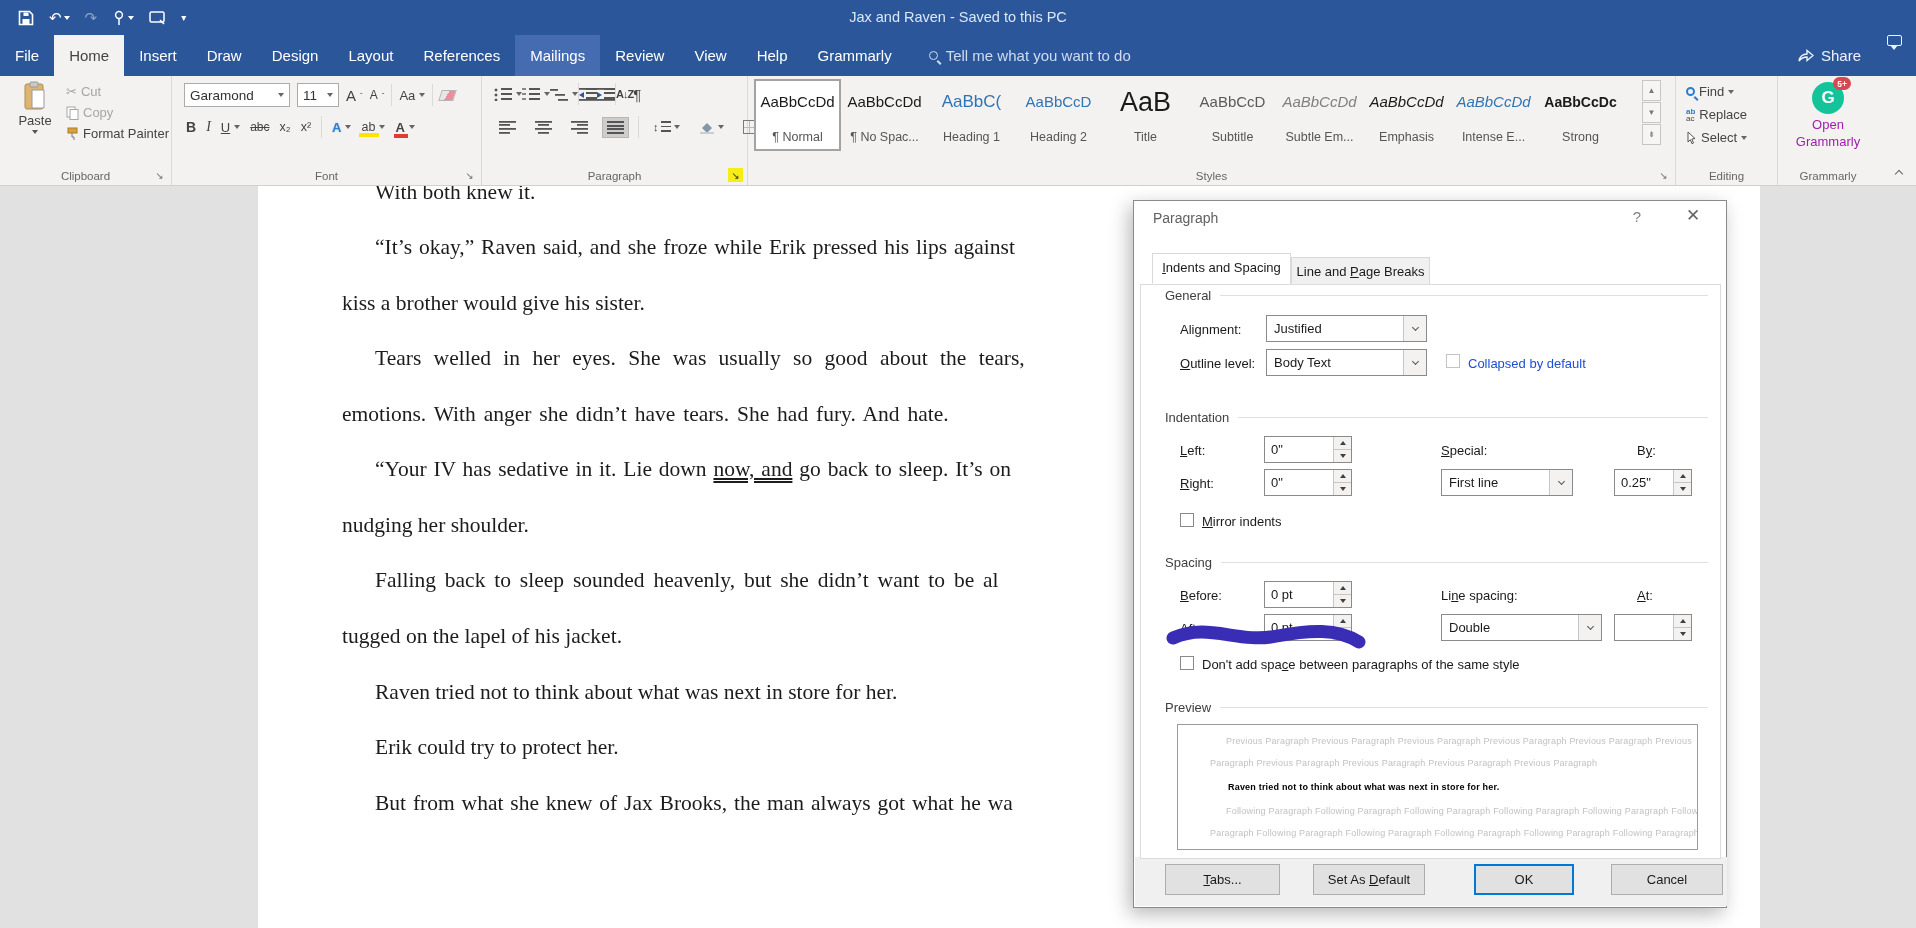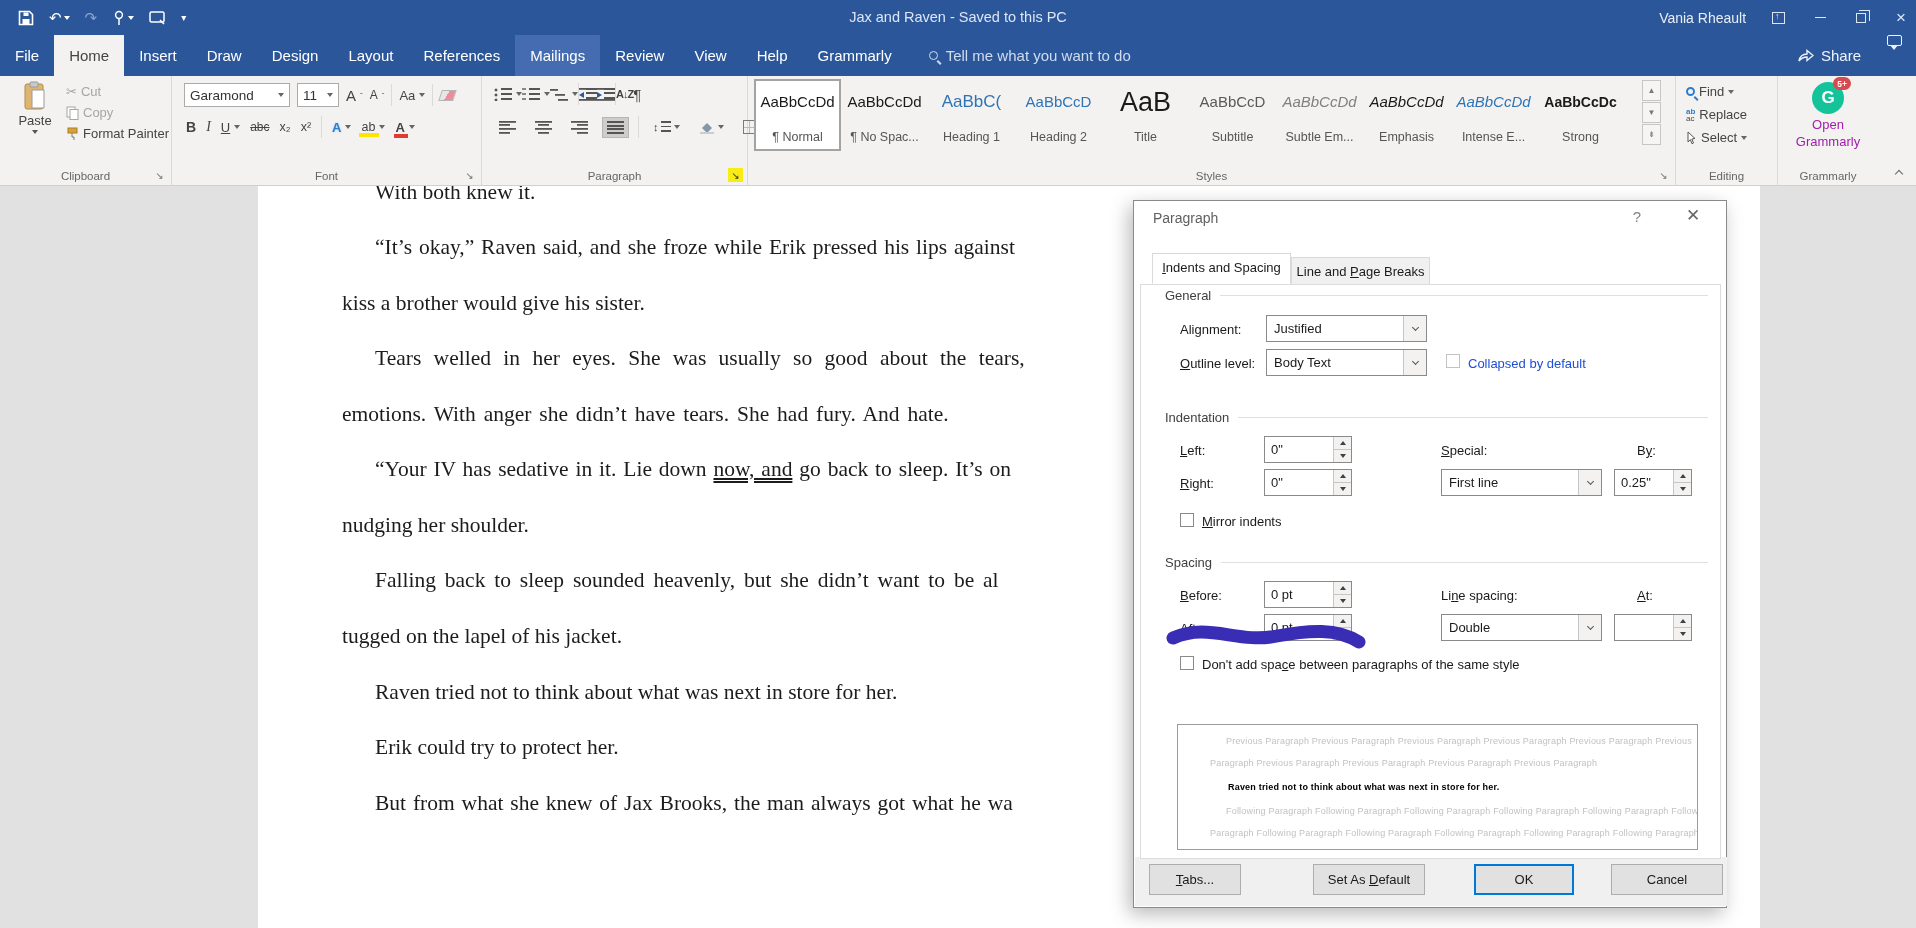--- a/index.html
+++ b/index.html
@@ -190,29 +190,20 @@
     </span>
     <span class="qbtn">
       <svg width="17" height="14">
           <rect x="1" y="1" width="14" height="10" rx="1.5" fill="none" stroke="#fff" stroke-width="1.5"></rect>
           <path d="M11 9 l4 4" stroke="#fff" stroke-width="1.6"></path>
         </svg>
     </span>
     <span class="qbtn" style="font-size:10px;">▾</span>
   </div>
   <div class="wintitle">Jax and Raven  -  Saved to this PC</div>
-  <div class="tb-right">
-    <span>Vania Rheault</span>
-    <span class="winctl">
-      <span class="ico-ribbonopt"></span>
-      <span class="ico-min"></span>
-      <span class="ico-restore"></span>
-      <span class="ico-close">×</span>
-    </span>
-  </div>
 </div>
 
 <div class="tabrow">
   <span class="rtab">File</span>
   <span class="rtab active">Home</span>
   <span class="rtab">Insert</span>
   <span class="rtab">Draw</span>
   <span class="rtab">Design</span>
   <span class="rtab">Layout</span>
   <span class="rtab">References</span>
@@ -550,21 +541,21 @@
         <div>
           <span class="tri-u"></span>
         </div>
         <div>
           <span class="tri-d"></span>
         </div>
       </span>
     </div>
   <div class="dlbl" style="left:307px;top:242px;">
     <span></span><span class="mn">S</span><span>pecial:</span></div>
-  <div class="combo" style="left:307px;top:268px;width:161px;">
+  <div class="combo" style="left:307px;top:268px;width:132px;">
     <span class="cval">First line</span>
     <span class="cbtn">
         <span class="chev"></span>
       </span>
     </div>
   <div class="dlbl" style="left:503px;top:242px;">
     <span>B</span><span class="mn">y</span><span>:</span></div>
   <div class="spin" style="left:480px;top:268px;width:78px;">
     <span class="sval">0.25"</span>
     <span class="sbtns">
@@ -632,30 +623,34 @@
       </span>
     </div>
   <div class="chk" style="left:46px;top:455px;"></div>
   <div class="chklbl" style="left:68px;top:456px;">
     <span>Don't add spa</span><span class="mn">c</span><span>e between paragraphs of the same style</span></div>
 
   <svg class="scribble" width="215" height="48">
     <path d="M14 24 C 50 8, 78 30, 118 22 C 150 16, 178 14, 200 28" fill="none" stroke="#3a2db5" stroke-width="13" stroke-linecap="round"></path>
   </svg>
 
+  <div class="sect" style="top:499px;">
+    <span>Preview</span>
+      <span class="line"></span>
+    </div>
   <div class="previewbox">
     <div class="pvline" style="left:48px;top:11px;">Previous Paragraph Previous Paragraph Previous Paragraph Previous Paragraph Previous Paragraph Previous</div>
     <div class="pvline" style="left:32px;top:33px;">Paragraph Previous Paragraph Previous Paragraph Previous Paragraph Previous Paragraph</div>
     <div class="pvline cur" style="left:50px;top:57px;">Raven tried not to think about what was next in store for her.</div>
     <div class="pvline" style="left:48px;top:81px;">Following Paragraph Following Paragraph Following Paragraph Following Paragraph Following Paragraph Following</div>
     <div class="pvline" style="left:32px;top:103px;">Paragraph Following Paragraph Following Paragraph Following Paragraph Following Paragraph Following Paragraph</div>
   </div>
 
   <div class="dlg-bottom"></div>
-  <div class="dbtn" style="left:15px;width:92px;">
+  <div class="dbtn" style="left:31px;width:115px;">
     <span><span></span><span class="mn">T</span><span>abs...</span></span>
     </div>
   <div class="dbtn" style="left:179px;width:112px;">
     <span><span>Set As </span><span class="mn">D</span><span>efault</span></span>
     </div>
   <div class="dbtn default" style="left:340px;width:100px;">OK</div>
   <div class="dbtn" style="left:477px;width:112px;">Cancel</div>
 </div>
 
 </body></html>

